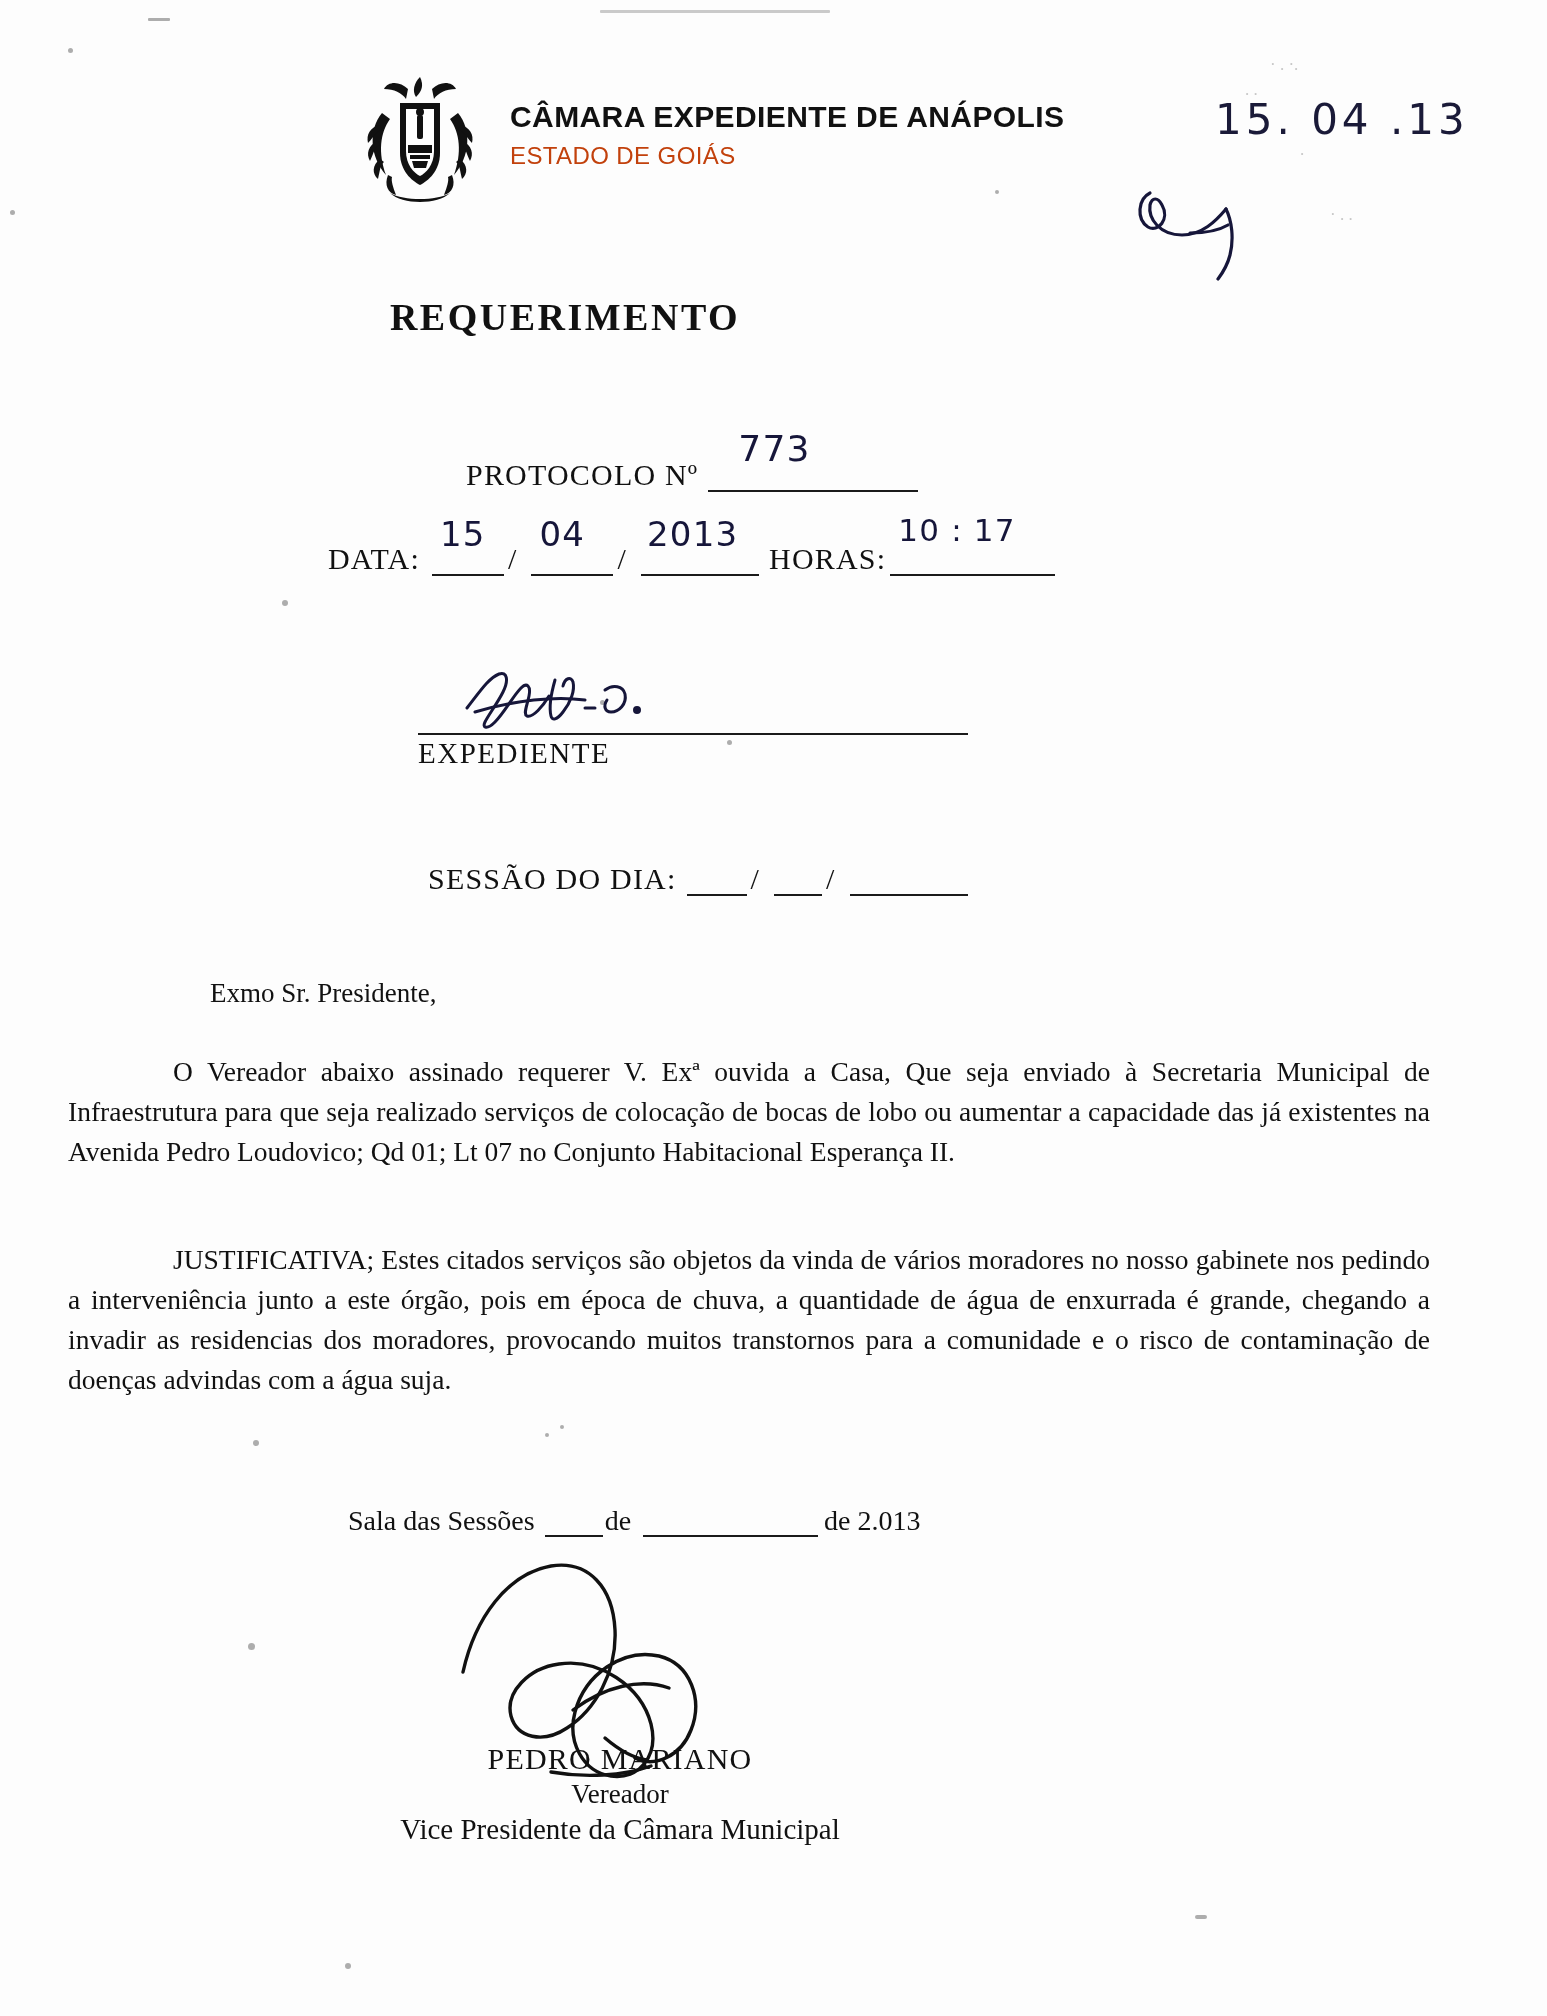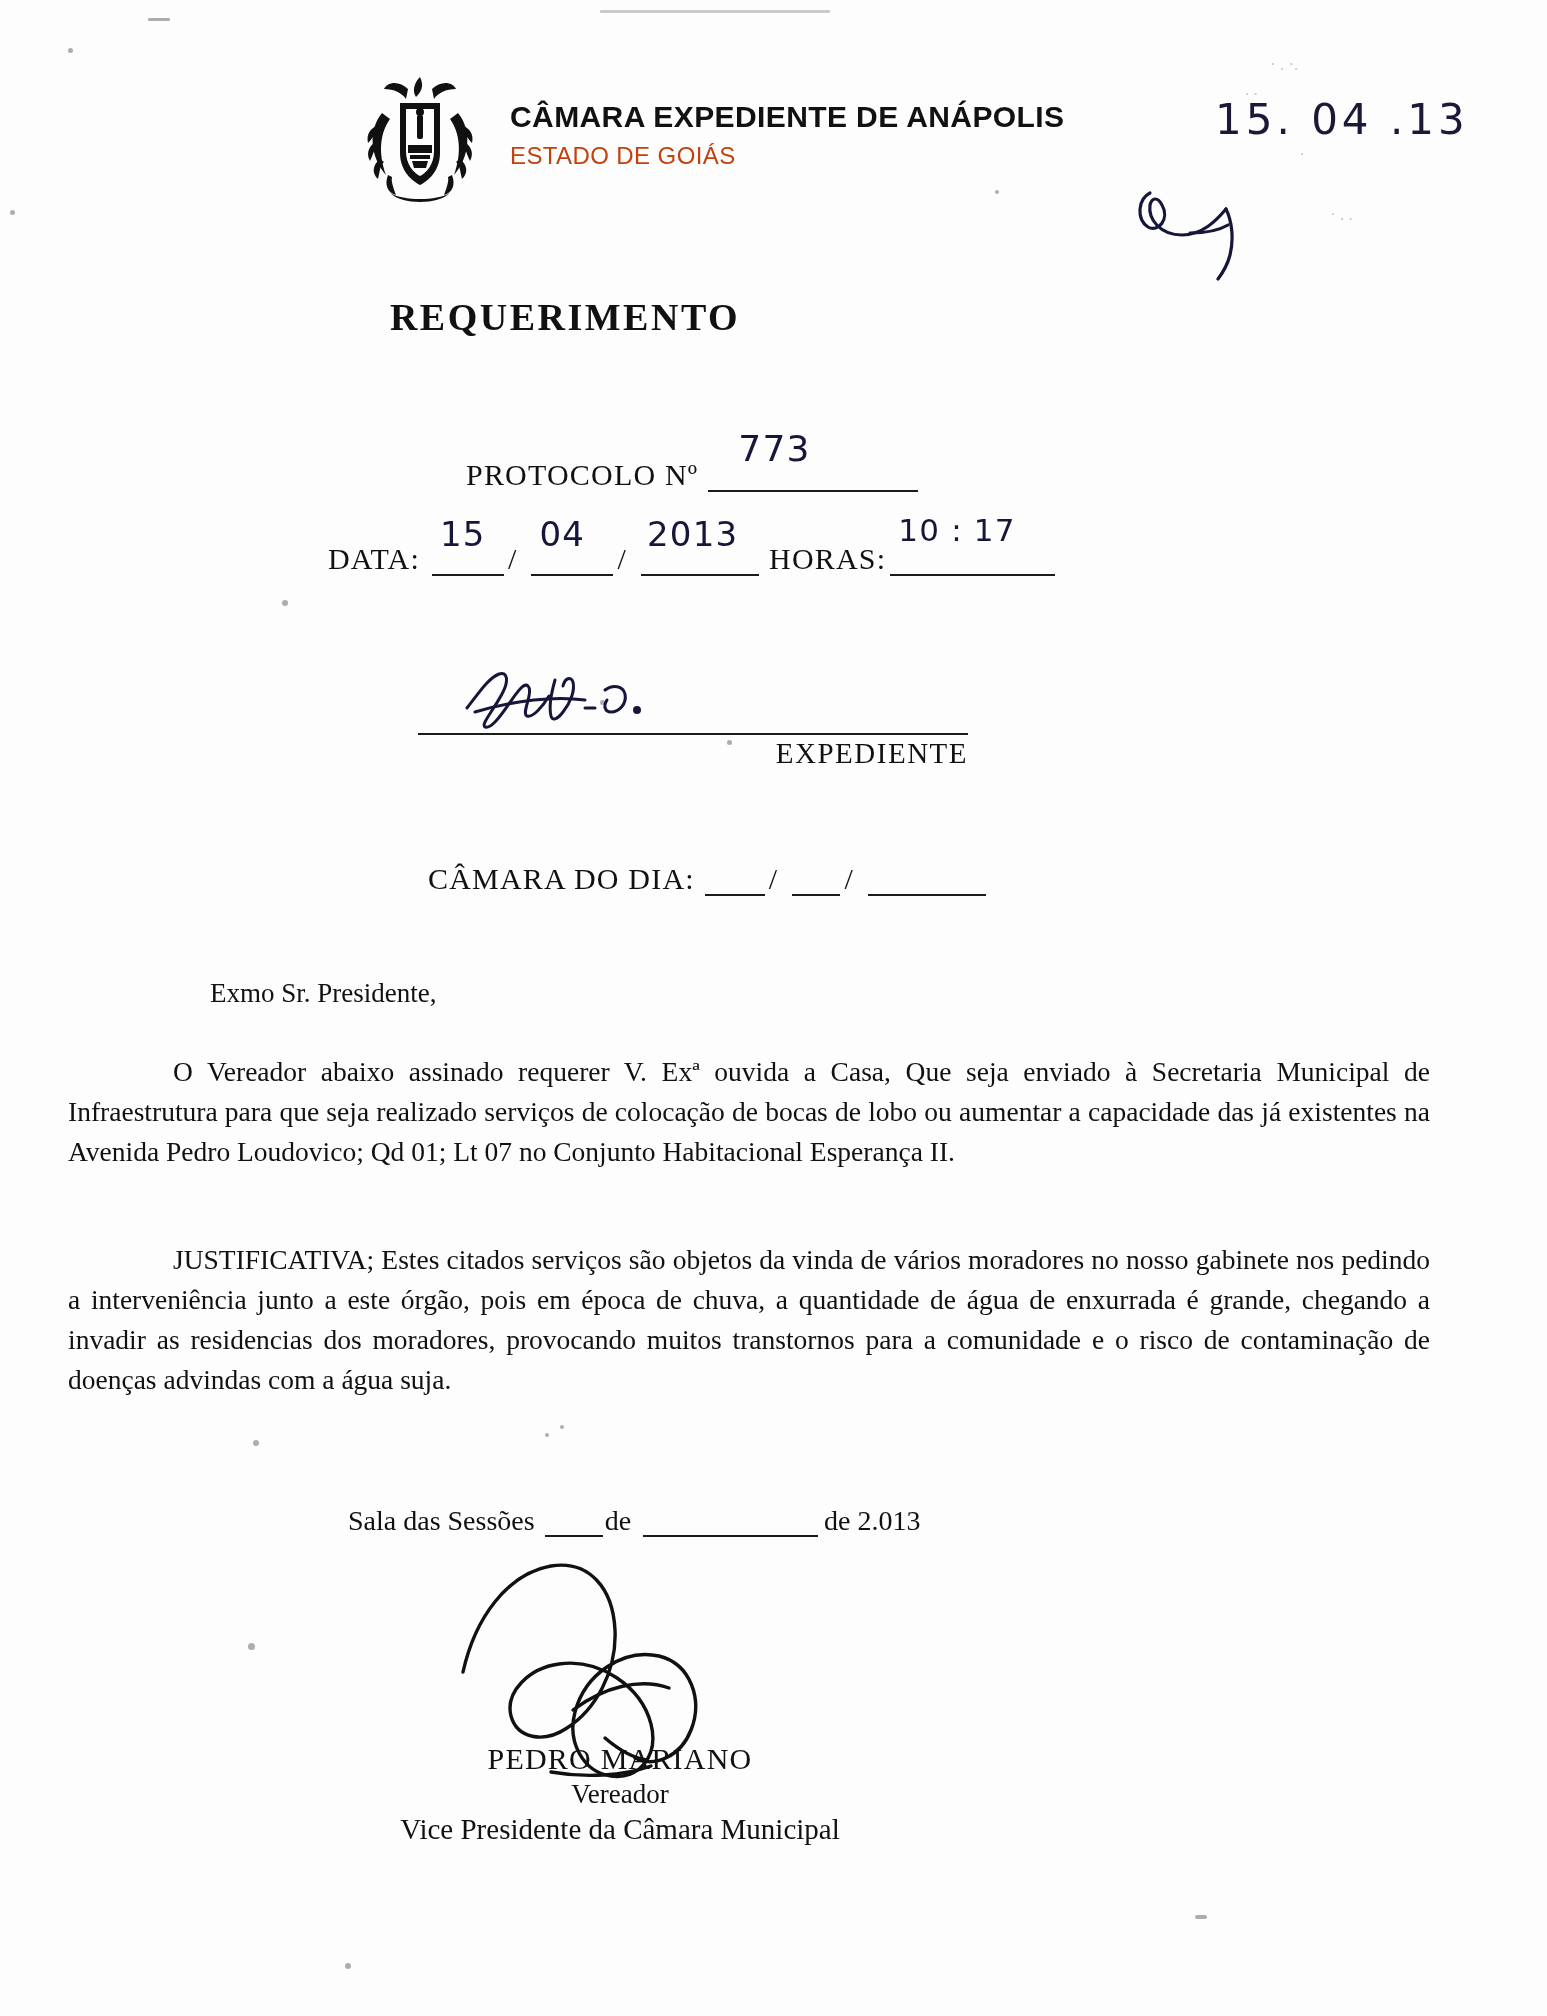--- a/index.html
+++ b/index.html
@@ -109,21 +109,21 @@
     top: 733px;
     left: 418px;
     width: 550px;
     border-bottom: 2px solid #1b1b1b;
   }
   .expediente-label {
     position: absolute;
     top: 737px;
     left: 418px;
     width: 550px;
-    text-align: right;
+    text-align: left;
     font-size: 29px;
     letter-spacing: 1.5px;
   }
   .sessao-row {
     position: absolute;
     top: 862px;
     left: 428px;
     font-size: 30px;
     letter-spacing: 1.2px;
     display: flex;
@@ -313,21 +313,21 @@
       <path d="M130 48 L140 48"></path>
       <path d="M150 30 C158 24 168 26 170 34 C172 44 164 52 156 52 C150 52 148 46 152 40"></path>
       <circle cx="182" cy="50" r="2.5" fill="#16163a"></circle>
       <path d="M20 52 C60 40 100 36 130 40"></path>
     </svg>
   </div>
   <div class="expediente-line"></div>
   <div class="expediente-label">EXPEDIENTE</div>
 
   <div class="sessao-row">
-    <span>CÂMARA DO DIA:</span>
+    <span>SESSÃO DO DIA:</span>
     <span class="fill-line" style="width:60px;"></span>
     <span style="margin:0 4px;">/</span>
     <span class="fill-line" style="width:48px;"></span>
     <span style="margin:0 4px;">/</span>
     <span class="fill-line" style="width:118px;"></span>
   </div>
 
   <div class="addressee">Exmo Sr. Presidente,</div>
 
   <div class="para p1">

